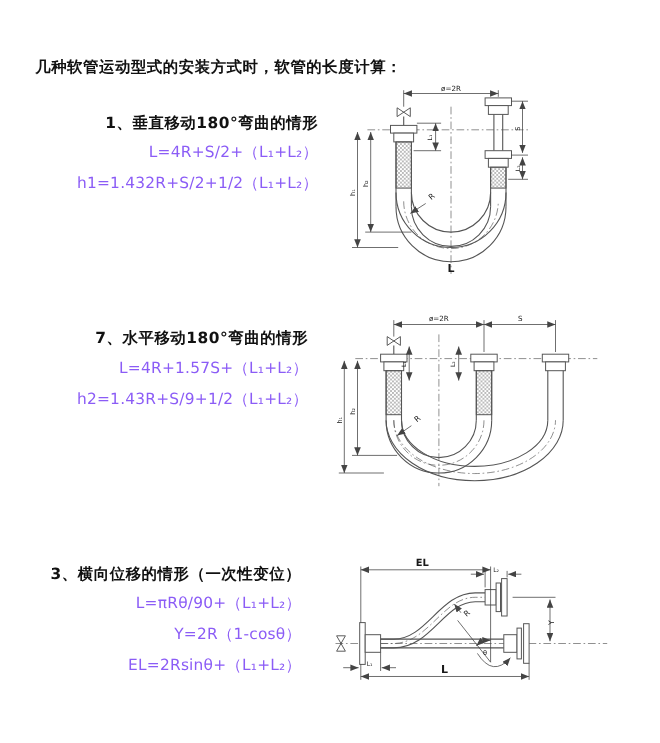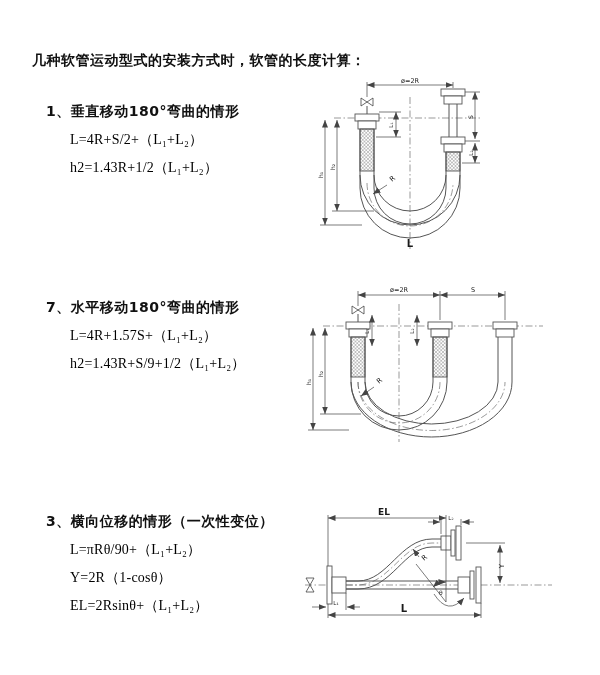--- a/index.html
+++ b/index.html
@@ -1,43 +1,43 @@
 <!DOCTYPE html>
 <html><head>
 <meta charset="utf-8">
 <style>
   html,body{margin:0;padding:0;}
   body{
     width:600px;height:675px;background:#ffffff;position:relative;overflow:hidden;
     font-family:"DejaVu Sans","Liberation Sans",sans-serif;color:#111;
   }
   .title{position:absolute;left:32px;top:20px;font-size:14px;font-weight:600;letter-spacing:.5px;margin-top:32px;}
-  .sec{position:absolute;left:46px;}
+  .sec{position:absolute;left:46px;text-align:right;}
   .sec-heading{font-size:14px;font-weight:600;letter-spacing:.5px;}
-  .formula{margin-left:24px;margin-top:9px;font-size:14px;line-height:19px;letter-spacing:.2px;color:#000000;font-family:Liberation Serif, serif;}
+  .formula{margin-left:24px;margin-top:9px;font-size:14px;line-height:19px;letter-spacing:.2px;color:#8b5cf6;}
   svg.diag{position:absolute;}
   svg text{font-family:"DejaVu Sans","Liberation Sans",sans-serif;fill:#1a1a1a;}
   .dim,.ext{stroke:#444;stroke-width:.7;fill:none;}
   .cl{stroke:#555;stroke-width:.6;fill:none;stroke-dasharray:7 2.5 1.5 2.5;}
   .hose{stroke:#555;stroke-width:1;fill:none;}
   .fit{stroke:#555;stroke-width:.9;fill:#fff;}
   .sym{stroke:#444;stroke-width:.8;fill:none;}
   .hatch{stroke:#555;stroke-width:.9;}
 </style>
 </head>
 <body>
 
 <div>
 
   <div class="title">几种软管运动型式的安装方式时，软管的长度计算：</div>
 
   <section class="sec" style="top:103px">
     <div class="sec-heading">1、垂直移动180°弯曲的情形</div>
     <div class="formula">L=4R+S/2+（L₁+L₂）</div>
-    <div class="formula">h2=1.43R+1/2（L₁+L₂）</div>
+    <div class="formula">h1=1.432R+S/2+1/2（L₁+L₂）</div>
   </section>
 
   <section class="sec" style="top:299px">
     <div class="sec-heading">7、水平移动180°弯曲的情形</div>
     <div class="formula">L=4R+1.57S+（L₁+L₂）</div>
     <div class="formula">h2=1.43R+S/9+1/2（L₁+L₂）</div>
   </section>
 
   <section class="sec" style="top:513px">
     <div class="sec-heading">3、横向位移的情形（一次性变位）</div>

